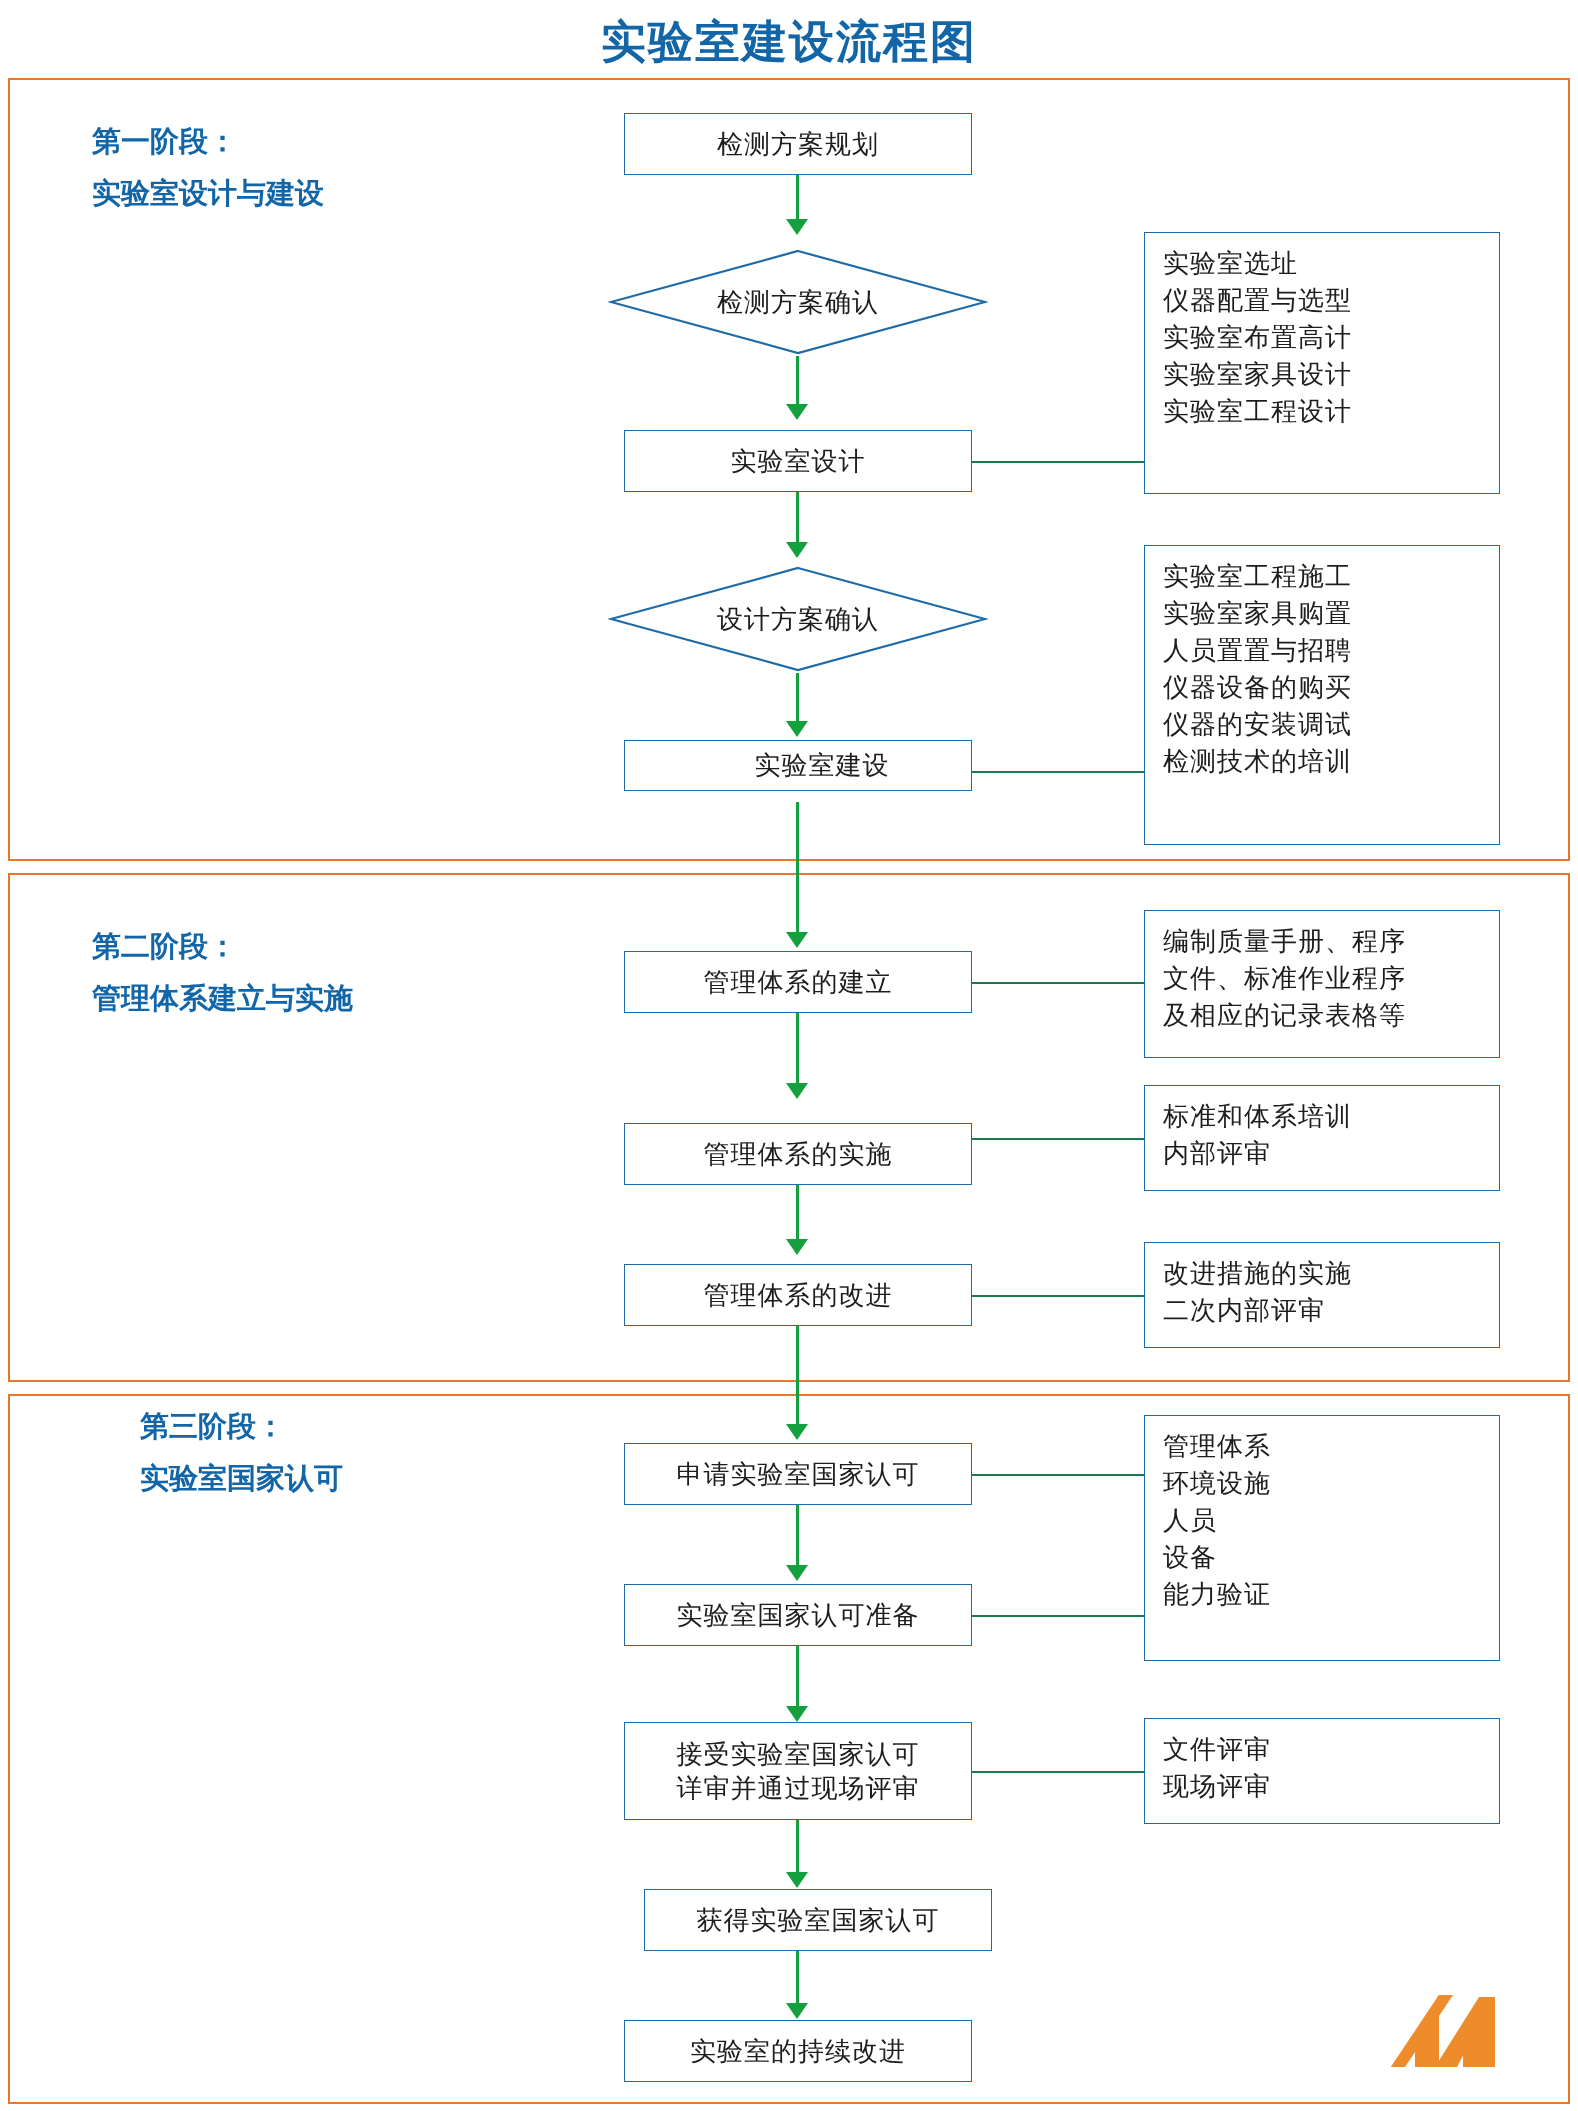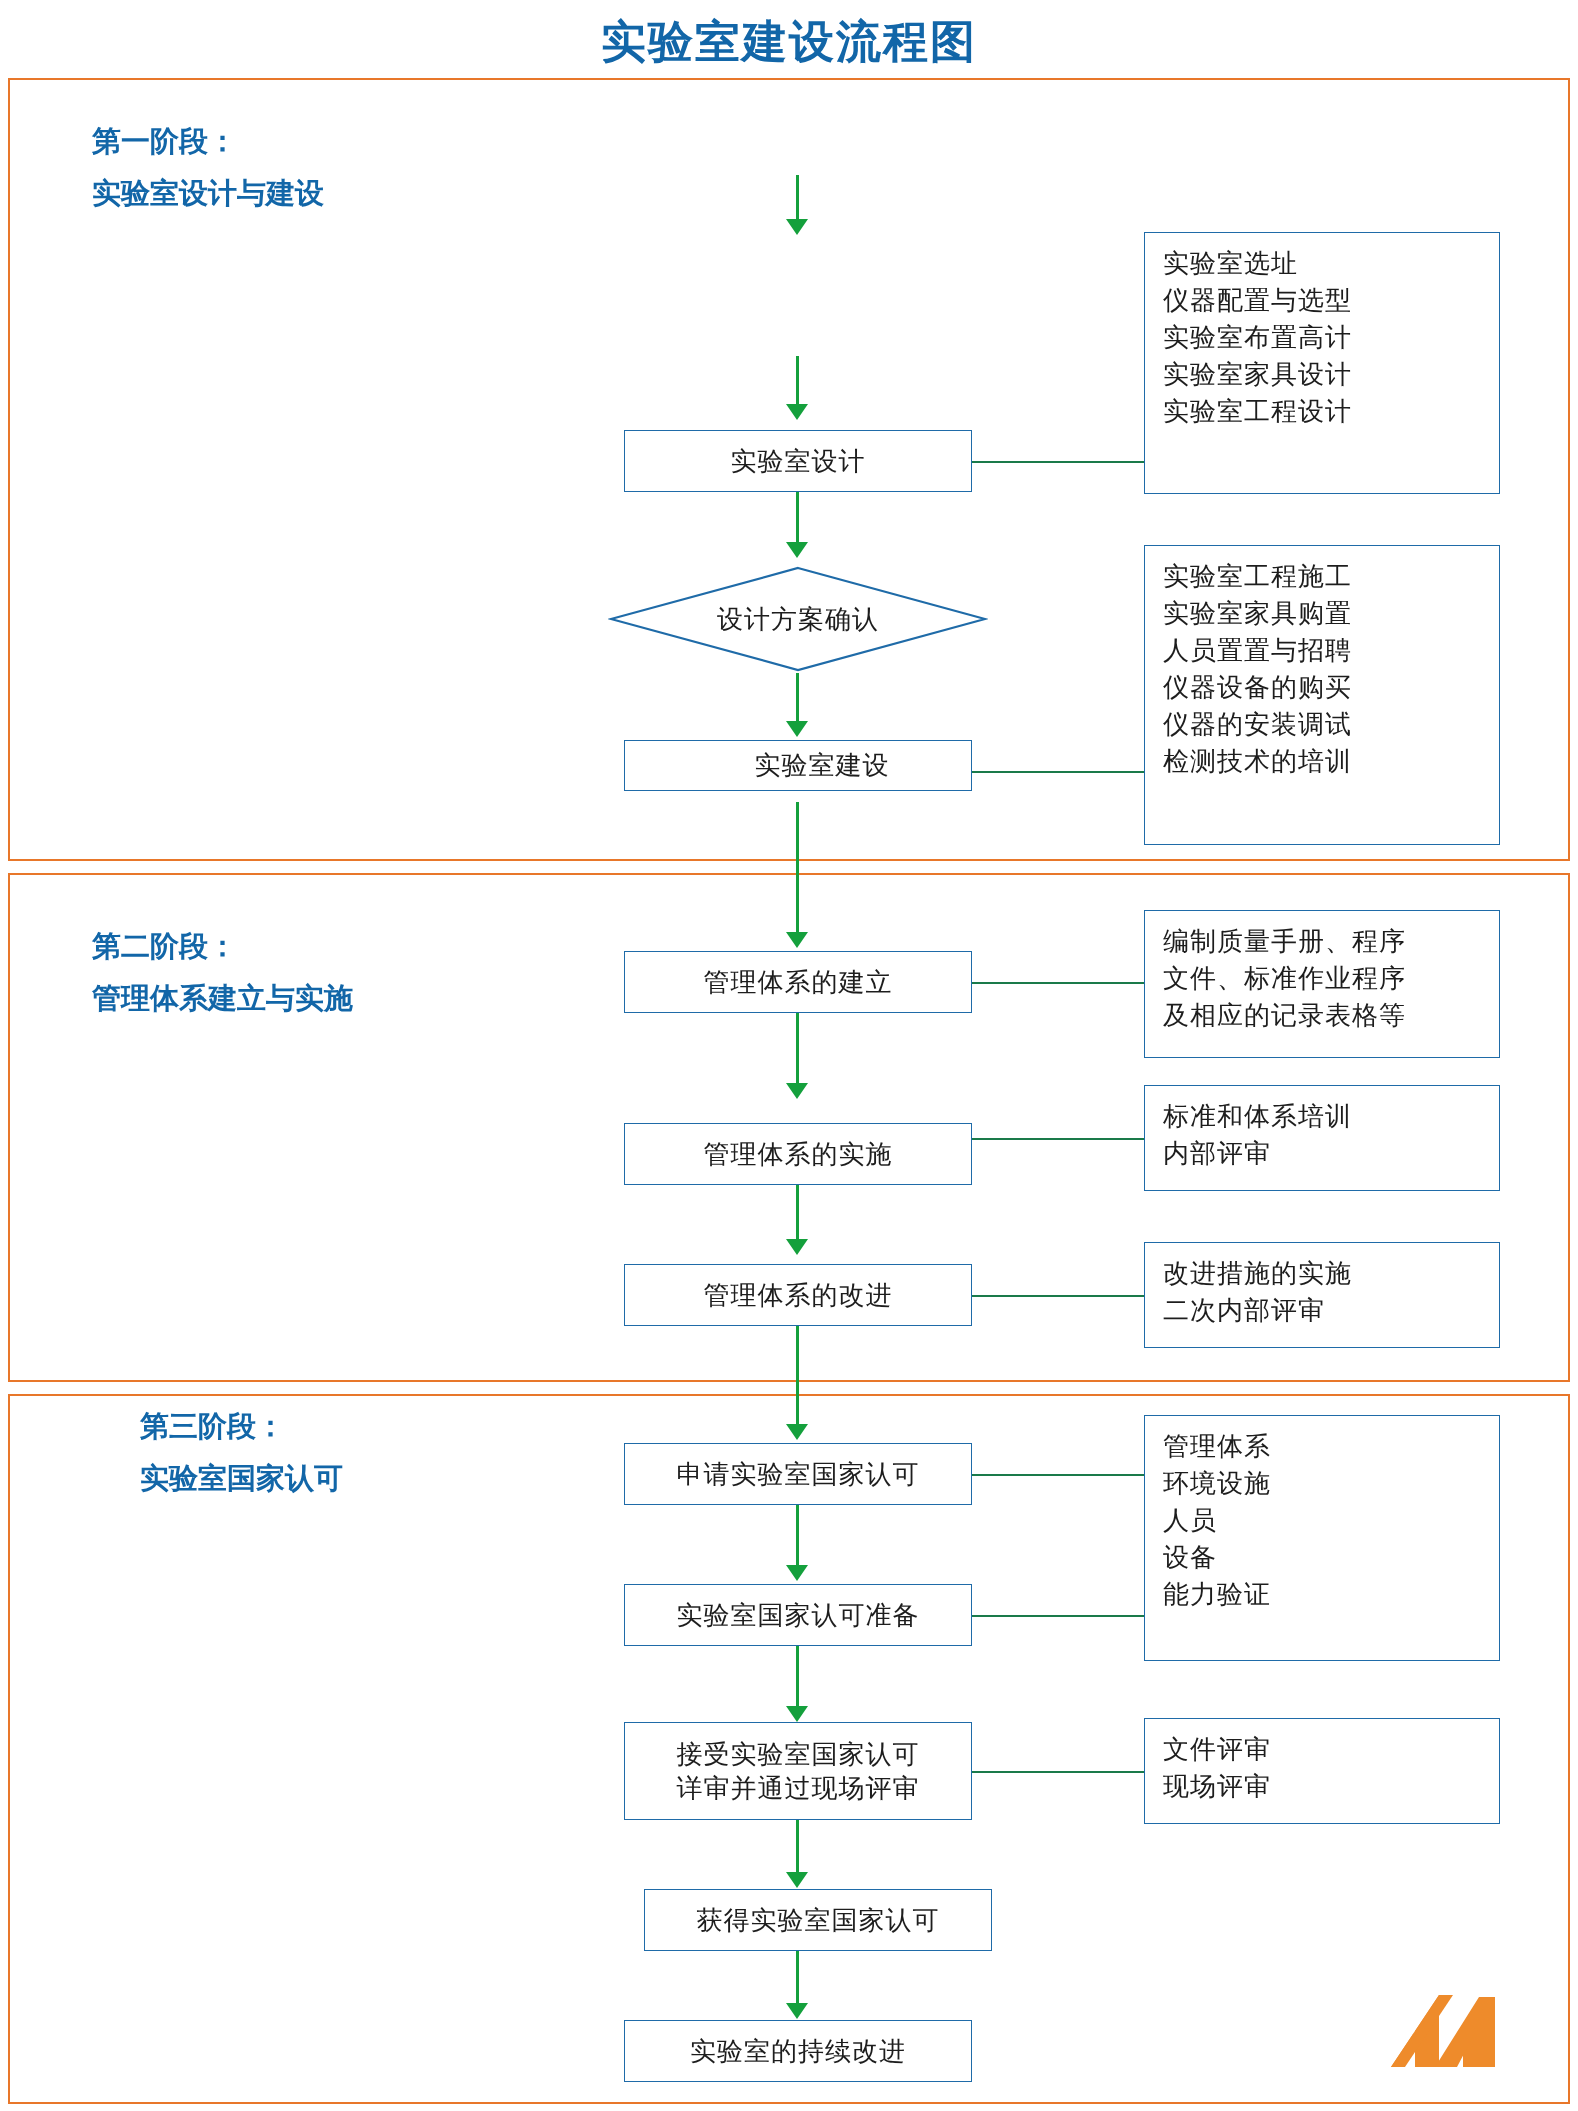--- a/index.html
+++ b/index.html
@@ -150,24 +150,31 @@
   </div>
   <div class="stage-label" id="stage2-label">
     <span class="l1">第二阶段：</span>
     <span class="l2">管理体系建立与实施</span>
   </div>
   <div class="stage-label" id="stage3-label">
     <span class="l1">第三阶段：</span>
     <span class="l2">实验室国家认可</span>
   </div>
 
+  <div class="pbox" style="left:624px; top:113px; width:348px; height:62px;">检测方案规划</div>
 
   <div class="vline" style="left:796px; top:175px; height:48px;"></div>
   <div class="arrowhead" style="left:786px; top:219px;"></div>
 
+  <div class="diamond-wrap" style="left:608px; top:248px; width:380px; height:108px;">
+    <svg width="380" height="108" viewBox="0 0 380 108">
+      <polygon points="190,3 377,54 190,105 3,54" fill="#ffffff" stroke="#1f6ba8" stroke-width="2.2"></polygon>
+    </svg>
+    <div class="diamond-text">检测方案确认</div>
+  </div>
 
   <div class="vline" style="left:796px; top:356px; height:52px;"></div>
   <div class="arrowhead" style="left:786px; top:404px;"></div>
 
   <div class="pbox" style="left:624px; top:430px; width:348px; height:62px;">实验室设计</div>
 
   <div class="hline" style="left:972px; top:461px; width:172px;"></div>
 
   <div class="nbox" style="left:1144px; top:232px; width:356px; height:262px;">
     <div>实验室选址</div>

